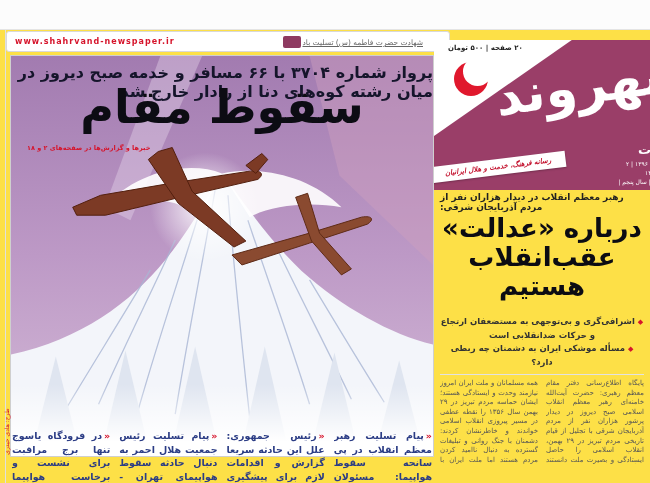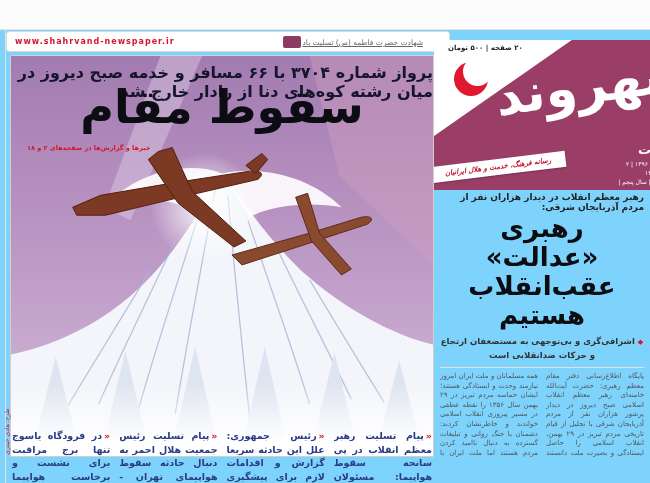--- a/index.html
+++ b/index.html
@@ -1,18 +1,18 @@
 <!DOCTYPE html>
 <html lang="fa"><head>
 <meta charset="utf-8">
 <style>
   * { margin:0; padding:0; box-sizing:border-box; }
   html,body { width:650px; height:483px; overflow:hidden; background:#fff;
               font-family:"DejaVu Sans", sans-serif; }
-  .canvas { position:relative; width:650px; height:483px; background:#7dd3fc; overflow:hidden; }
+  .canvas { position:relative; width:650px; height:483px; background:#fde047; overflow:hidden; }
 
   
   .top-white { position:absolute; left:0; top:0; width:650px; height:30px;
                background:#fcfcfc; border-bottom:1px solid #e4e4e4; }
   .page-edge { position:absolute; left:5px; top:30px; bottom:0; width:1px; background:#e0e0e0; }
 
   .topbar { position:absolute; left:6px; top:31px; width:444px; height:21px;
             background:#fff; border:1px solid #d9d9d9; border-radius:3px; }
   .topbar .url { position:absolute; left:8px; top:5px; font-size:8px; font-weight:bold;
                  color:#d6152c; letter-spacing:1px; direction:ltr; }
@@ -62,24 +62,24 @@
 
   
   .bottom-strip { position:absolute; left:12px; top:429px; width:420px; height:54px;
                   display:flex; gap:9px; direction:rtl; }
   .strip-item { flex:1; font-size:9.5px; font-weight:bold; color:#2b3c85;
                 line-height:13.5px; text-align:justify; direction:rtl; overflow:hidden; }
   .strip-item .mark { color:#d6152c; font-weight:bold; margin-left:2px; }
 
   
   .right-col { position:absolute; left:440px; top:192px; width:204px; direction:rtl; }
-  .s1-kicker { text-align:right; font-size:9px; font-weight:bold; color:#222; }
+  .s1-kicker { text-align:left; font-size:9px; font-weight:bold; color:#222; }
   .s1-headline { text-align:center; font-size:26px; font-weight:900; color:#0c0c13;
                  line-height:29px; margin-top:2px; }
-  .s1-bullets { margin-top:5px; }
+  .s1-bullets { margin-top:14px; }
   .s1-bullets .b-line { text-align:center; font-size:8.5px; font-weight:bold; color:#333;
                         line-height:13px; }
   .b-line .mark, .page-ref .mark, .s2-body .mark { color:#d6152c; font-size:7px; margin-left:3px; }
   .s1-body { margin-top:5px; padding-top:4px; border-top:1px solid #e2e2e2;
              display:flex; gap:8px; height:90px; overflow:hidden; }
   .s1-body .col { flex:1; font-size:7px; line-height:9.6px; color:#555;
                   text-align:justify; overflow:hidden; }
   .page-ref { margin-top:3px; text-align:center; font-size:8px; font-weight:bold;
               color:#d6152c; }
 </style>
@@ -178,25 +178,26 @@
   <div class="bottom-strip">
     <div class="strip-item"><span class="mark">«</span><span>پیام تسلیت رهبر معظم انقلاب در پی سانحه سقوط هواپیما: مسئولان امکان تکریم و تشییع پیکرهای...</span></div>
     <div class="strip-item"><span class="mark">«</span><span>رئیس جمهوری: علل این حادثه سریعا گزارش و اقدامات لازم برای پیشگیری از تکرار این گونه رخدادهای...</span></div>
     <div class="strip-item"><span class="mark">«</span><span>پیام تسلیت رئیس جمعیت هلال احمر به دنبال حادثه سقوط هواپیمای تهران - یاسوج: کاش فرصت نجات...</span></div>
     <div class="strip-item"><span class="mark">«</span><span>در فرودگاه یاسوج تنها برج مراقبت برای نشست و برخاست هواپیما وجود دارد و پروازها در طول مسیر از خدمات...</span></div>
   </div>
 
   <div class="right-col">
     <div class="s1-kicker">رهبر معظم انقلاب در دیدار هزاران نفر از مردم آذربایجان شرقی:</div>
     <div class="s1-headline">
-      <div>رهبری «عدالت»</div>
+      <div>درباره «عدالت»</div>
       <div>عقب‌انقلاب هستیم</div>
     </div>
     <div class="s1-bullets">
       <div class="b-line"><span class="mark">◆</span><span>اشرافی‌گری و بی‌توجهی به مستضعفان ارتجاع و حرکات ضدانقلابی است</span></div>
+      <div class="b-line"><span class="mark">◆</span><span>مسأله موشکی ایران به دشمنان چه ربطی دارد؟</span></div>
     </div>
     <div class="s1-body">
       <div class="col">پایگاه اطلاع‌رسانی دفتر مقام معظم رهبری: حضرت آیت‌الله خامنه‌ای رهبر معظم انقلاب اسلامی صبح دیروز در دیدار پرشور هزاران نفر از مردم آذربایجان شرقی با تجلیل از قیام تاریخی مردم تبریز در ۲۹ بهمن، انقلاب اسلامی را حاصل ایستادگی و بصیرت ملت دانستند و تأکید کردند: مسئولان باید صدای مردم را بشنوند و در رفع مشکلات معیشتی و اقتصادی با جدیت تلاش کنند؛ در زمینه عدالت اجتماعی عقب‌ماندگی وجود دارد و این عقب‌ماندگی باید جبران شود.</div>
       <div class="col">همه مسلمانان و ملت ایران امروز نیازمند وحدت و ایستادگی هستند؛ ایشان حماسه مردم تبریز در ۲۹ بهمن سال ۱۳۵۶ را نقطه عطفی در مسیر پیروزی انقلاب اسلامی خواندند و خاطرنشان کردند: دشمنان با جنگ روانی و تبلیغات گسترده به دنبال ناامید کردن مردم هستند اما ملت ایران با حضور در صحنه پاسخ آنها را داده است؛ مردم در راهپیمایی ۲۲ بهمن امسال بار دیگر در دفاع از انقلاب اسلامی سنگ تمام گذاشتند.</div>
     </div>
 
   </div>
 
 </div>
 

